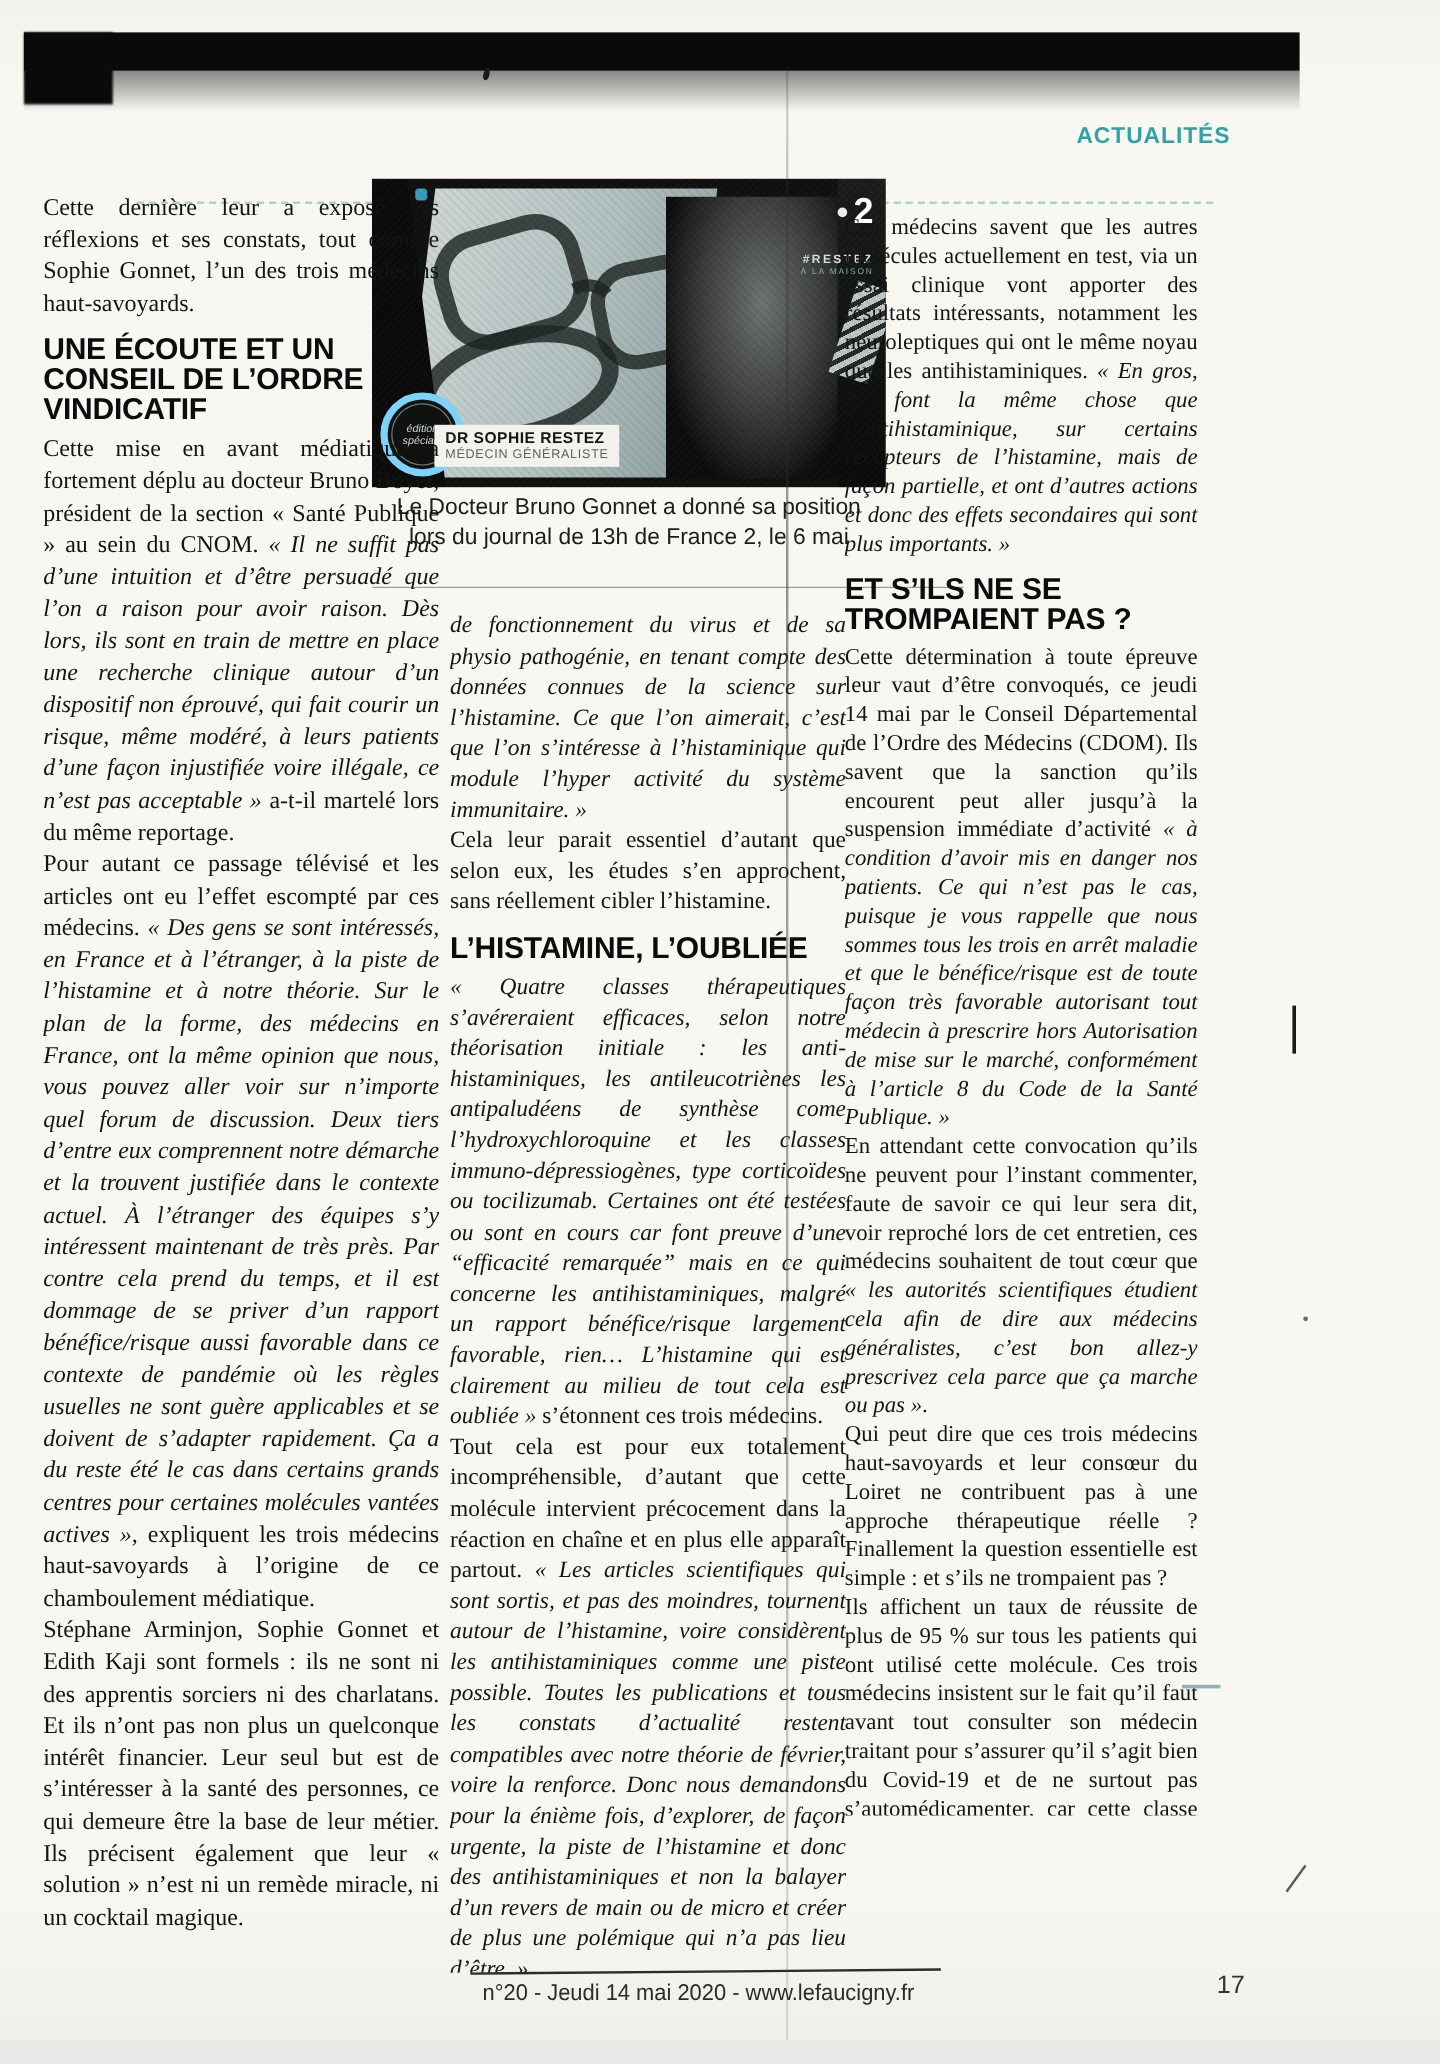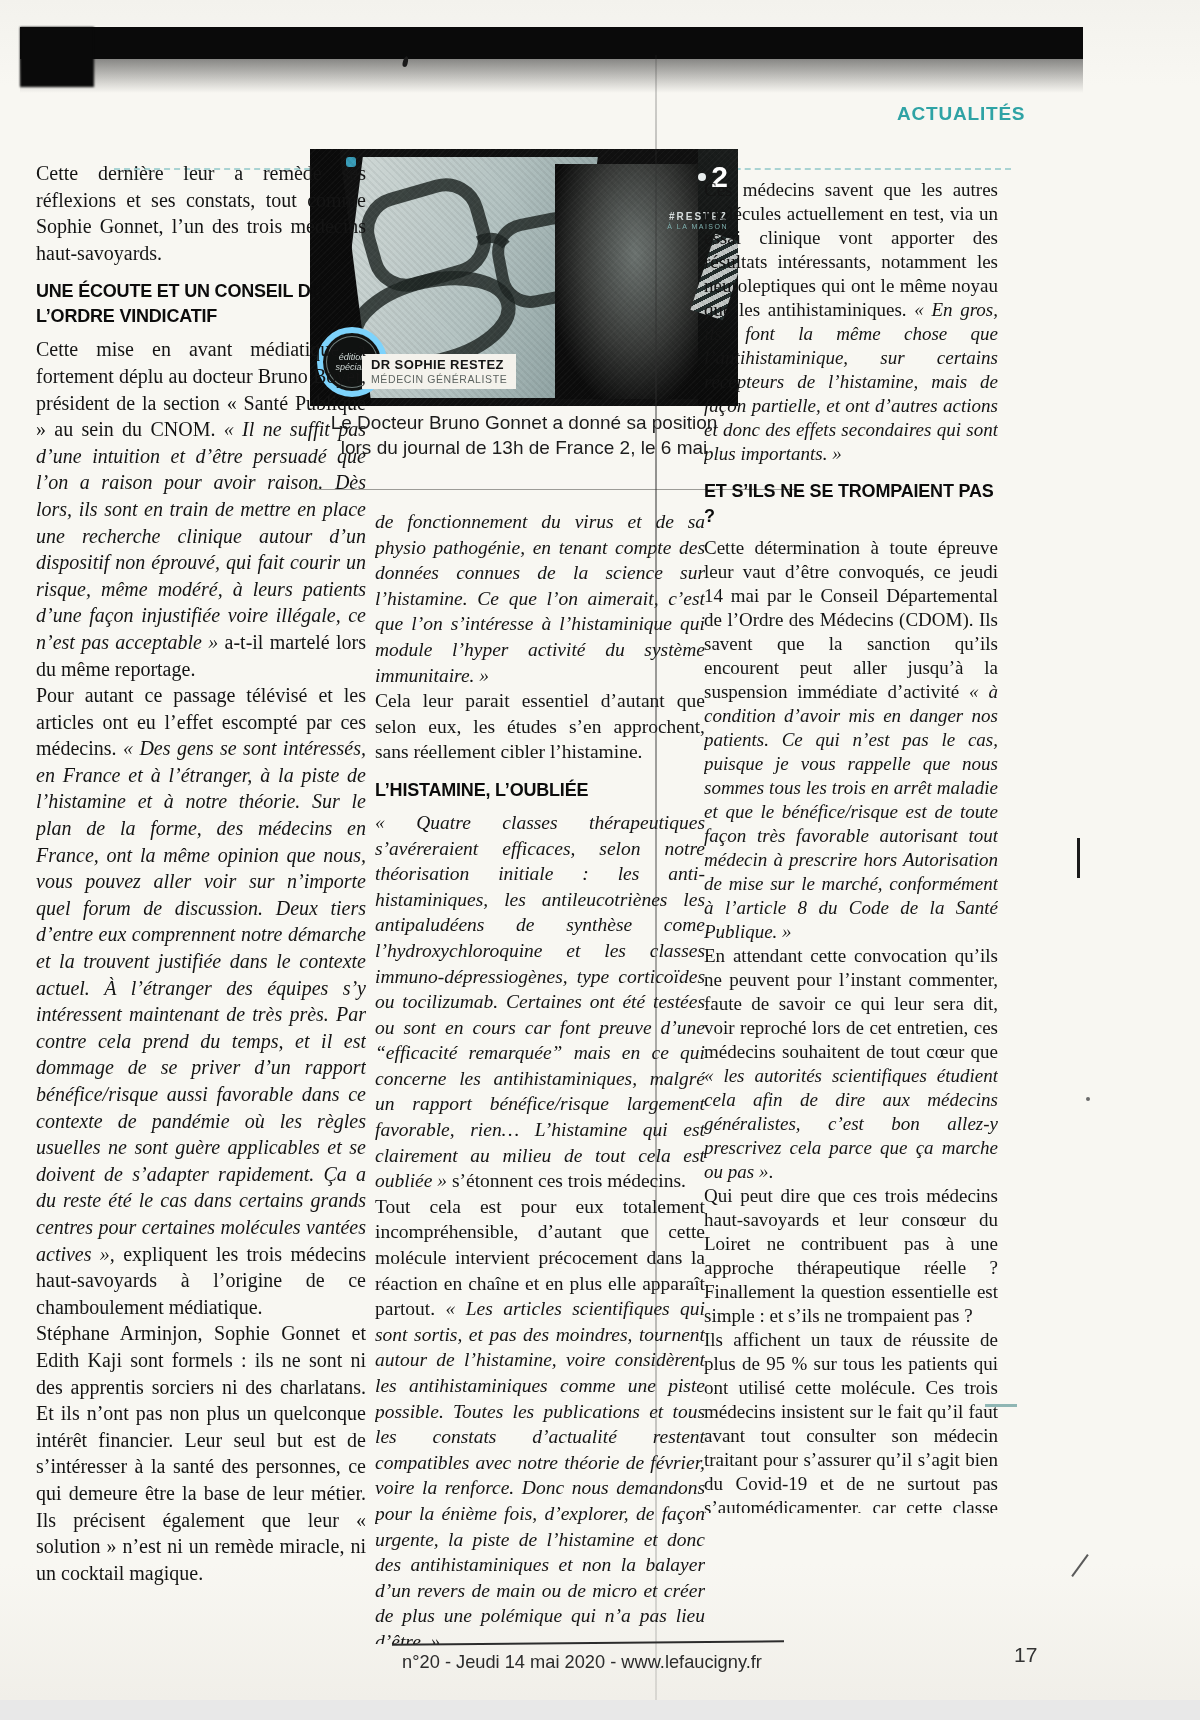--- a/index.html
+++ b/index.html
@@ -56,21 +56,21 @@
   .photo-caption{position:absolute;left:310px;top:411px;width:428px;text-align:center;
     font-family:"Liberation Sans",sans-serif;font-size:19px;line-height:24.5px;color:#1c1c1c;}
   .photo-caption span{display:block;}
   .caption-rule{position:absolute;left:310px;top:489px;width:493px;height:1px;background:#9c9c97;}
   
   .col{position:absolute;text-align:justify;overflow:hidden;}
   .col p{margin:0;}
   .col-left{left:36px;top:160px;width:330px;height:1486px;font-size:20px;line-height:26.6px;}
   .col-mid{left:375px;top:509px;width:330px;height:1135px;font-size:19.5px;line-height:25.6px;}
   .col-right{left:704px;top:150px;width:294px;height:1335px;font-size:19px;line-height:24px;margin-top:28px;}
-  .col-heading{font-family:"Liberation Sans",sans-serif;font-weight:bold;font-size:18px;line-height:25px;
+  .col-heading{font-family:"Liberation Sans",sans-serif;font-weight:bold;font-size:25px;line-height:25px;
     margin:13px 0 7px;text-align:left;letter-spacing:-.2px;color:#0c0c0c;}
   .it{font-style:italic;}
   
   .crease{position:absolute;left:655px;top:55px;width:2px;height:1648px;
     background:linear-gradient(180deg,rgba(45,45,45,.18),rgba(45,45,45,.5) 25%,rgba(45,45,45,.35) 70%,rgba(45,45,45,.12));}
   .end-dash{position:absolute;left:985px;top:1404px;width:32px;height:3px;background:#8fb6b4;}
   .footer-rule{position:absolute;left:392px;top:1642px;width:392px;height:2px;background:#2c2c2c;transform:rotate(-.5deg);}
   .footer-text{position:absolute;left:382px;top:1651px;width:400px;text-align:center;
     font-family:"Liberation Sans",sans-serif;font-size:19px;color:#2b2b2b;transform:scaleX(.96);}
   .page-number{position:absolute;left:1014px;top:1643px;font-family:"Liberation Sans",sans-serif;font-size:21px;color:#333;}
@@ -124,21 +124,21 @@
     </div>
   </div>
 
   <div class="photo-caption">
     <span>Le Docteur Bruno Gonnet a donné sa position</span>
     <span>lors du journal de 13h de France 2, le 6 mai</span>
   </div>
   <div class="caption-rule"></div>
 
   <div class="col col-left">
-      <p class="col-para"><span>Cette dernière leur a remède ses réflexions et ses constats, tout comme Sophie Gonnet, l’un des trois médecins haut-savoyards.</span></p>
+      <p class="col-para"><span>Cette dernière leur a exposé ses réflexions et ses constats, tout comme Sophie Gonnet, l’un des trois médecins haut-savoyards.</span></p>
       <h3 class="col-heading"><span>UNE ÉCOUTE  ET UN CONSEIL DE L’ORDRE VINDICATIF</span></h3>
       <p class="col-para"><span>Cette mise en avant médiatique a fortement déplu au docteur Bruno Boyer, président de la section « Santé Publique » au sein du CNOM. </span><span class="it">« Il ne suffit pas d’une intuition et d’être persuadé que l’on a raison pour avoir raison. Dès lors, ils sont en train de mettre en place une recherche clinique autour d’un dispositif non éprouvé, qui fait courir un risque, même modéré, à leurs patients d’une façon injustifiée voire illégale, ce n’est pas acceptable »</span><span> a-t-il martelé lors du même reportage.</span></p>
       <p class="col-para"><span>Pour autant ce passage télévisé et les articles ont eu l’effet escompté par ces médecins. </span><span class="it">« Des gens se sont intéressés, en France et à l’étranger, à la piste de l’histamine et à notre théorie. Sur le plan de la forme, des médecins en France, ont la même opinion que nous, vous pouvez aller voir sur n’importe quel forum de discussion. Deux tiers d’entre eux comprennent notre démarche et la trouvent justifiée dans le contexte actuel. À l’étranger des équipes s’y intéressent maintenant de très près. Par contre cela prend du temps, et il est dommage de se priver d’un rapport bénéfice/risque aussi favorable dans ce contexte de pandémie où les règles usuelles ne sont guère applicables et se doivent de s’adapter rapidement. Ça a du reste été le cas dans certains grands centres pour certaines molécules vantées actives »,</span><span> expliquent les trois médecins haut-savoyards à l’origine de ce chamboulement médiatique.</span></p>
       <p class="col-para"><span>Stéphane Arminjon, Sophie Gonnet et Edith Kaji sont formels : ils ne sont ni des apprentis sorciers ni des charlatans. Et ils n’ont pas non plus un quelconque intérêt financier. Leur seul but est de s’intéresser à la santé des personnes, ce qui demeure être la base de leur métier. Ils précisent également que leur « solution » n’est ni un remède miracle, ni un cocktail magique.</span></p>
     </div>
   <div class="col col-mid">
       <p class="col-para"><span class="it">de fonctionnement du virus et de sa physio pathogénie, en tenant compte des données connues de la science sur l’histamine. Ce que l’on aimerait, c’est que l’on s’intéresse à l’histaminique qui module l’hyper activité du système immunitaire. »</span></p>
       <p class="col-para"><span>Cela leur parait essentiel d’autant que selon eux, les études s’en approchent, sans réellement cibler l’histamine.</span></p>
       <h3 class="col-heading"><span>L’HISTAMINE, L’OUBLIÉE</span></h3>
       <p class="col-para"><span class="it">« Quatre classes thérapeutiques s’avéreraient efficaces, selon notre théorisation initiale : les anti-histaminiques, les antileucotriènes les antipaludéens de synthèse come l’hydroxychloroquine et les classes immuno-dépressiogènes, type corticoïdes ou tocilizumab. Certaines ont été testées ou sont en cours car font preuve d’une “efficacité remarquée” mais en ce qui concerne les antihistaminiques, malgré un rapport bénéfice/risque largement favorable, rien… L’histamine qui est clairement au milieu de tout cela est oubliée »</span><span> s’étonnent ces trois médecins.</span></p>

